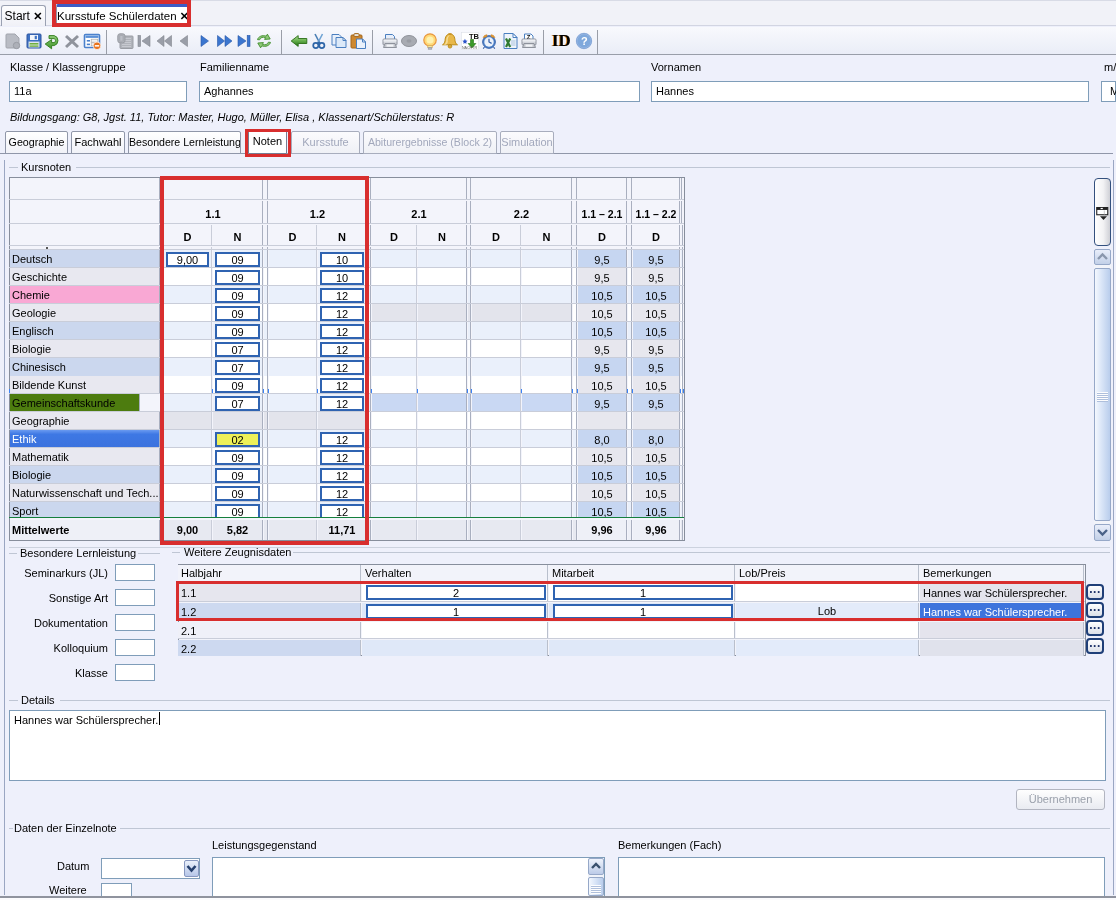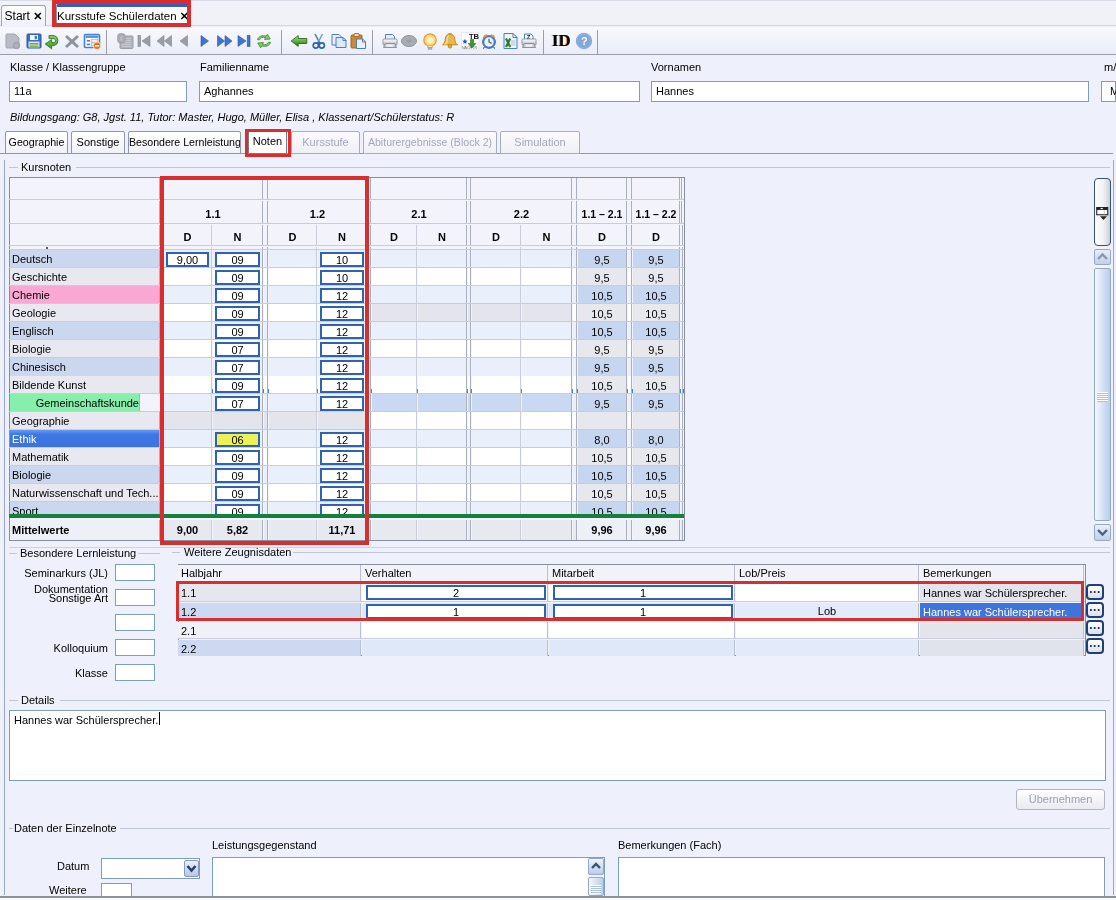--- a/index.html
+++ b/index.html
@@ -178,26 +178,26 @@
 <div class="a" style="left:200px;top:61px">Familienname</div>
 <div class="a" style="left:651px;top:61px">Vornamen</div>
 <div class="a" style="left:1104px;top:61px">m/w</div>
 <div class="fld" style="left:9px;top:81px;width:178px;height:21px">11a</div>
 <div class="fld" style="left:199px;top:81px;width:441px;height:21px">Aghannes</div>
 <div class="fld" style="left:651px;top:81px;width:438px;height:21px">Hannes</div>
 <div class="fld" style="left:1101px;top:81px;width:15px;height:21px;padding-left:8px">M</div>
 <div class="a" style="left:10px;top:111px;font-style:italic">Bildungsgang: G8, Jgst. 11, Tutor: Master, Hugo, Müller, Elisa , Klassenart/Schülerstatus: R</div>
 <div class="a" style="left:0;top:153px;width:1113px;height:1px;background:#9097a9"></div>
 <div class="a" style="left:5px;width:63px;border-radius:2px 2px 0 0;text-align:center;white-space:nowrap;overflow:hidden;font-size:10.7px;background:linear-gradient(#ffffff,#f1f2f8);border:1px solid #9097a9;height:23px;top:131px;line-height:21px">Geographie</div>
-<div class="a" style="left:71px;width:54px;border-radius:2px 2px 0 0;text-align:center;white-space:nowrap;overflow:hidden;font-size:11px;background:linear-gradient(#ffffff,#f1f2f8);border:1px solid #9097a9;height:23px;top:131px;line-height:21px">Sonstige</div>
+<div class="a" style="left:71px;width:54px;border-radius:2px 2px 0 0;text-align:center;white-space:nowrap;overflow:hidden;font-size:11px;background:linear-gradient(#ffffff,#f1f2f8);border:1px solid #9097a9;height:23px;top:131px;line-height:21px">Fachwahl</div>
 <div class="a" style="left:128px;width:113px;border-radius:2px 2px 0 0;text-align:center;white-space:nowrap;overflow:hidden;font-size:10.6px;background:linear-gradient(#ffffff,#f1f2f8);border:1px solid #9097a9;height:23px;top:131px;line-height:21px">Besondere Lernleistung</div>
 <div class="a" style="left:248px;width:39px;border-radius:2px 2px 0 0;text-align:center;white-space:nowrap;overflow:hidden;font-size:11px;background:#fff;border:1px solid #767d92;z-index:3;height:25px;top:129px;line-height:23px">Noten</div>
 <div class="a" style="left:291px;width:69px;border-radius:2px 2px 0 0;text-align:center;white-space:nowrap;overflow:hidden;font-size:11px;background:linear-gradient(#fbfbfd,#eff0f6);border:1px solid #a8adbd;color:#a2a8bc;height:23px;top:131px;line-height:21px">Kursstufe</div>
 <div class="a" style="left:363px;width:134px;border-radius:2px 2px 0 0;text-align:center;white-space:nowrap;overflow:hidden;font-size:10.6px;background:linear-gradient(#fbfbfd,#eff0f6);border:1px solid #a8adbd;color:#a2a8bc;height:23px;top:131px;line-height:21px">Abiturergebnisse (Block 2)</div>
-<div class="a" style="left:500px;width:80px;border-radius:2px 2px 0 0;text-align:center;white-space:nowrap;overflow:hidden;font-size:11px;background:linear-gradient(#fbfbfd,#eff0f6);border:1px solid #a8adbd;color:#a2a8bc;height:23px;top:131px;line-height:21px">Simulation</div>
+<div class="a" style="left:500px;width:54px;border-radius:2px 2px 0 0;text-align:center;white-space:nowrap;overflow:hidden;font-size:11px;background:linear-gradient(#fbfbfd,#eff0f6);border:1px solid #a8adbd;color:#a2a8bc;height:23px;top:131px;line-height:21px">Simulation</div>
 <div class="fldline" style="left:9px;top:167px;width:9px"></div>
 <div class="a" style="left:21px;top:161px">Kursnoten</div>
 <div class="fldline" style="left:76px;top:167px;width:1034px"></div>
 <div class="a" style="left:4px;top:160px;width:1px;height:735px;background:#9aa6c2"></div>
 <div class="a" style="left:1113px;top:160px;width:1px;height:735px;background:#9aa6c2"></div>
 <div class="fldline" style="left:9px;top:547px;width:1101px;background:#ccd2de"></div>
 <div class="a" style="left:9px;top:177px;width:676px;height:364px;border:1px solid #878e9c;background:#f3f4fb"></div>
 <div class="a" style="left:9px;top:178px;width:675px;height:22px;border-bottom:1px solid #c9cdd9">
     <div class="cell" style="left:1px;top:0;width:150px;height:100%;border-right:1px solid #a9afbf;background:#f3f4fb;"></div>
     <div class="cell" style="left:152px;top:0;width:2px;height:100%;border-right:1px solid #a9afbf;background:#f3f4fb;"></div>
@@ -539,21 +539,21 @@
     <div class="cell" style="left:569px;top:0;width:49px;height:100%;border-right:1px solid #a9afbf;background:#e7e7ee;">
       <div style="text-align:center;line-height:20px">10,5</div>
     </div>
     <div class="cell" style="left:619px;top:0;width:4px;height:100%;border-right:1px solid #a9afbf;background:#ffffff;"></div>
     <div class="cell" style="left:624px;top:0;width:47px;height:100%;border-right:1px solid #a9afbf;background:#e7e7ee;">
       <div style="text-align:center;line-height:20px">10,5</div>
     </div>
     <div class="cell" style="left:672px;top:0;width:2px;height:100%;border-right:1px solid #a9afbf;background:#ffffff;"></div>
   </div>
 <div class="a" style="left:9px;top:394px;width:675px;height:18px;border-bottom:1px solid #c9cdd9">
-    <div class="cell" style="left:1px;top:0;width:130px;height:100%;border-right:1px solid #a9afbf;background:#86efac;text-align:right;">
+    <div class="cell" style="left:1px;top:0;width:130px;height:100%;border-right:1px solid #a9afbf;background:#4d7c0f;">
       <div style="padding:3px 0 0 2px;white-space:nowrap">Gemeinschaftskunde</div>
     </div>
     <div class="cell" style="left:152px;top:0;width:2px;height:100%;border-right:1px solid #a9afbf;background:#eaf0fb;"></div>
     <div class="cell" style="left:155px;top:0;width:48px;height:100%;border-right:1px solid #c9cdd9;background:#eaf0fb;"></div>
     <div class="cell" style="left:204px;top:0;width:50px;height:100%;border-right:1px solid #a9afbf;background:#eaf0fb;">
       <div class="vbox" style="margin:2px 2px 0 2px;">07</div>
     </div>
     <div class="cell" style="left:255px;top:0;width:4px;height:100%;border-right:1px solid #a9afbf;background:#eaf0fb;"></div>
     <div class="cell" style="left:260px;top:0;width:48px;height:100%;border-right:1px solid #c9cdd9;background:#eaf0fb;"></div>
     <div class="cell" style="left:309px;top:0;width:49px;height:100%;border-right:1px solid #a9afbf;background:#eaf0fb;">
@@ -597,21 +597,21 @@
     <div class="cell" style="left:624px;top:0;width:47px;height:100%;border-right:1px solid #a9afbf;background:#e7e7ee;"></div>
     <div class="cell" style="left:672px;top:0;width:2px;height:100%;border-right:1px solid #a9afbf;background:#ffffff;"></div>
   </div>
 <div class="a" style="left:9px;top:430px;width:675px;height:18px;border-bottom:1px solid #c9cdd9">
     <div class="cell" style="left:1px;top:0;width:150px;height:100%;border-right:1px solid #a9afbf;background:#cbd7ee;">
       <div style="padding:3px 0 0 2px;background:linear-gradient(#6a9af0 0%,#3e78e4 25%,#3b72de 100%);color:#fff;height:100%;white-space:nowrap">Ethik</div>
     </div>
     <div class="cell" style="left:152px;top:0;width:2px;height:100%;border-right:1px solid #a9afbf;background:#eaf0fb;"></div>
     <div class="cell" style="left:155px;top:0;width:48px;height:100%;border-right:1px solid #c9cdd9;background:#eaf0fb;"></div>
     <div class="cell" style="left:204px;top:0;width:50px;height:100%;border-right:1px solid #a9afbf;background:#eaf0fb;">
-      <div class="vbox" style="margin:2px 2px 0 2px;background:#eef058">06</div>
+      <div class="vbox" style="margin:2px 2px 0 2px;background:#eef058">02</div>
     </div>
     <div class="cell" style="left:255px;top:0;width:4px;height:100%;border-right:1px solid #a9afbf;background:#eaf0fb;"></div>
     <div class="cell" style="left:260px;top:0;width:48px;height:100%;border-right:1px solid #c9cdd9;background:#eaf0fb;"></div>
     <div class="cell" style="left:309px;top:0;width:49px;height:100%;border-right:1px solid #a9afbf;background:#eaf0fb;">
       <div class="vbox" style="margin:2px 2px 0 2px;">12</div>
     </div>
     <div class="cell" style="left:359px;top:0;width:3px;height:100%;border-right:1px solid #a9afbf;background:#eaf0fb;"></div>
     <div class="cell" style="left:363px;top:0;width:45px;height:100%;border-right:1px solid #c9cdd9;background:#eaf0fb;"></div>
     <div class="cell" style="left:409px;top:0;width:49px;height:100%;border-right:1px solid #a9afbf;background:#eaf0fb;"></div>
     <div class="cell" style="left:459px;top:0;width:3px;height:100%;border-right:1px solid #a9afbf;background:#eaf0fb;"></div>
@@ -710,21 +710,21 @@
     <div class="cell" style="left:564px;top:0;width:4px;height:100%;border-right:1px solid #a9afbf;background:#ffffff;"></div>
     <div class="cell" style="left:569px;top:0;width:49px;height:100%;border-right:1px solid #a9afbf;background:#e7e7ee;">
       <div style="text-align:center;line-height:20px">10,5</div>
     </div>
     <div class="cell" style="left:619px;top:0;width:4px;height:100%;border-right:1px solid #a9afbf;background:#ffffff;"></div>
     <div class="cell" style="left:624px;top:0;width:47px;height:100%;border-right:1px solid #a9afbf;background:#e7e7ee;">
       <div style="text-align:center;line-height:20px">10,5</div>
     </div>
     <div class="cell" style="left:672px;top:0;width:2px;height:100%;border-right:1px solid #a9afbf;background:#ffffff;"></div>
   </div>
-<div class="a" style="left:9px;top:502px;width:675px;height:16px;border-bottom:4px solid #15803d">
+<div class="a" style="left:9px;top:502px;width:675px;height:16px;border-bottom:1px solid #15803d">
     <div class="cell" style="left:1px;top:0;width:150px;height:100%;border-right:1px solid #a9afbf;background:#cbd7ee;">
       <div style="padding:3px 0 0 2px;white-space:nowrap">Sport</div>
     </div>
     <div class="cell" style="left:152px;top:0;width:2px;height:100%;border-right:1px solid #a9afbf;background:#eaf0fb;"></div>
     <div class="cell" style="left:155px;top:0;width:48px;height:100%;border-right:1px solid #c9cdd9;background:#eaf0fb;"></div>
     <div class="cell" style="left:204px;top:0;width:50px;height:100%;border-right:1px solid #a9afbf;background:#eaf0fb;">
       <div class="vbox" style="margin:2px 2px 0 2px;">09</div>
     </div>
     <div class="cell" style="left:255px;top:0;width:4px;height:100%;border-right:1px solid #a9afbf;background:#eaf0fb;"></div>
     <div class="cell" style="left:260px;top:0;width:48px;height:100%;border-right:1px solid #c9cdd9;background:#eaf0fb;"></div>
@@ -797,21 +797,21 @@
 <div class="a" style="left:1094px;top:524px;width:17px;height:17px;border:1px solid #96a8c8;border-radius:2px;background:linear-gradient(#e9eefa,#c2d0e8);text-align:center"><svg width="15" height="15">
       <path d="M3 5 L7.5 9.5 L12 5" fill="none" stroke="#4a6288" stroke-width="2.4"></path>
     </svg></div>
 <div class="fldline" style="left:9px;top:553px;width:8px"></div>
 <div class="a" style="left:20px;top:547px">Besondere Lernleistung</div>
 <div class="fldline" style="left:138px;top:553px;width:22px"></div>
 <div class="a" style="left:0;top:567px;width:108px;text-align:right">Seminarkurs (JL)</div>
 <div class="a" style="left:115px;top:564px;width:40px;height:17px;border:1px solid #7f9db9;background:#fff"></div>
 <div class="a" style="left:0;top:592px;width:108px;text-align:right">Sonstige Art</div>
 <div class="a" style="left:115px;top:589px;width:40px;height:17px;border:1px solid #7f9db9;background:#fff"></div>
-<div class="a" style="left:0;top:583px;width:108px;text-align:right">Dokumentation</div>
+<div class="a" style="left:0;top:617px;width:108px;text-align:right">Dokumentation</div>
 <div class="a" style="left:115px;top:614px;width:40px;height:17px;border:1px solid #7f9db9;background:#fff"></div>
 <div class="a" style="left:0;top:642px;width:108px;text-align:right">Kolloquium</div>
 <div class="a" style="left:115px;top:639px;width:40px;height:17px;border:1px solid #7f9db9;background:#fff"></div>
 <div class="a" style="left:0;top:667px;width:108px;text-align:right">Klasse</div>
 <div class="a" style="left:115px;top:664px;width:40px;height:17px;border:1px solid #7f9db9;background:#fff"></div>
 <div class="fldline" style="left:172px;top:552px;width:8px"></div>
 <div class="a" style="left:184px;top:546px">Weitere Zeugnisdaten</div>
 <div class="fldline" style="left:293px;top:552px;width:817px"></div>
 <div class="a" style="left:178px;top:564px;width:908px;height:92px;border:1px solid #878e9c;background:#f2f3fa"></div>
 <div class="a" style="left:178px;top:565px;width:907px;height:18px;border-bottom:1px solid #c9cdd9">

